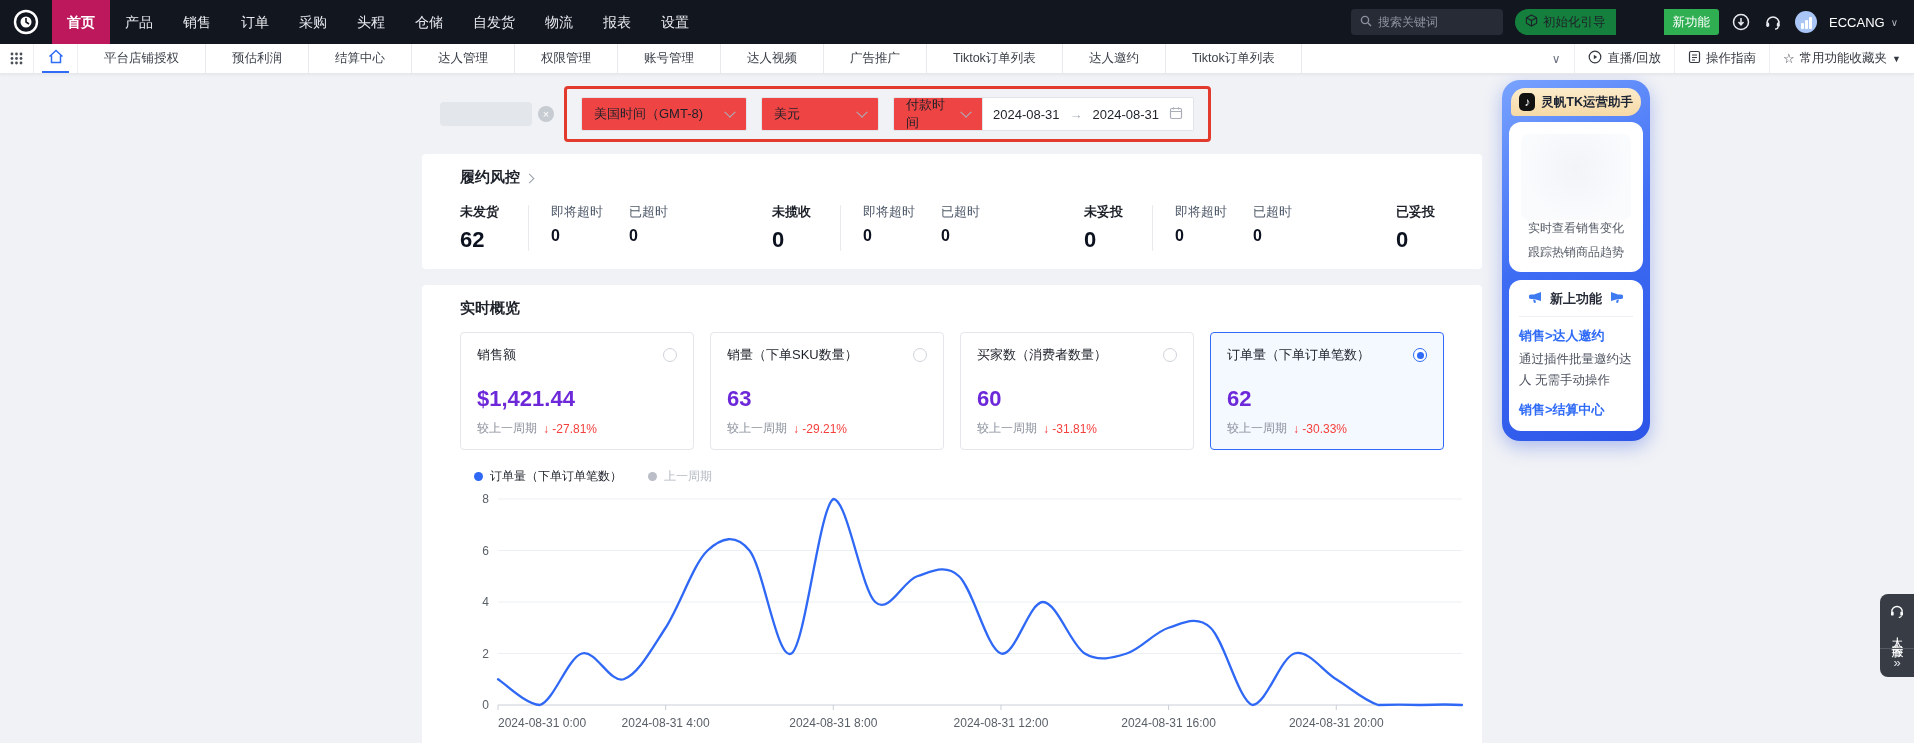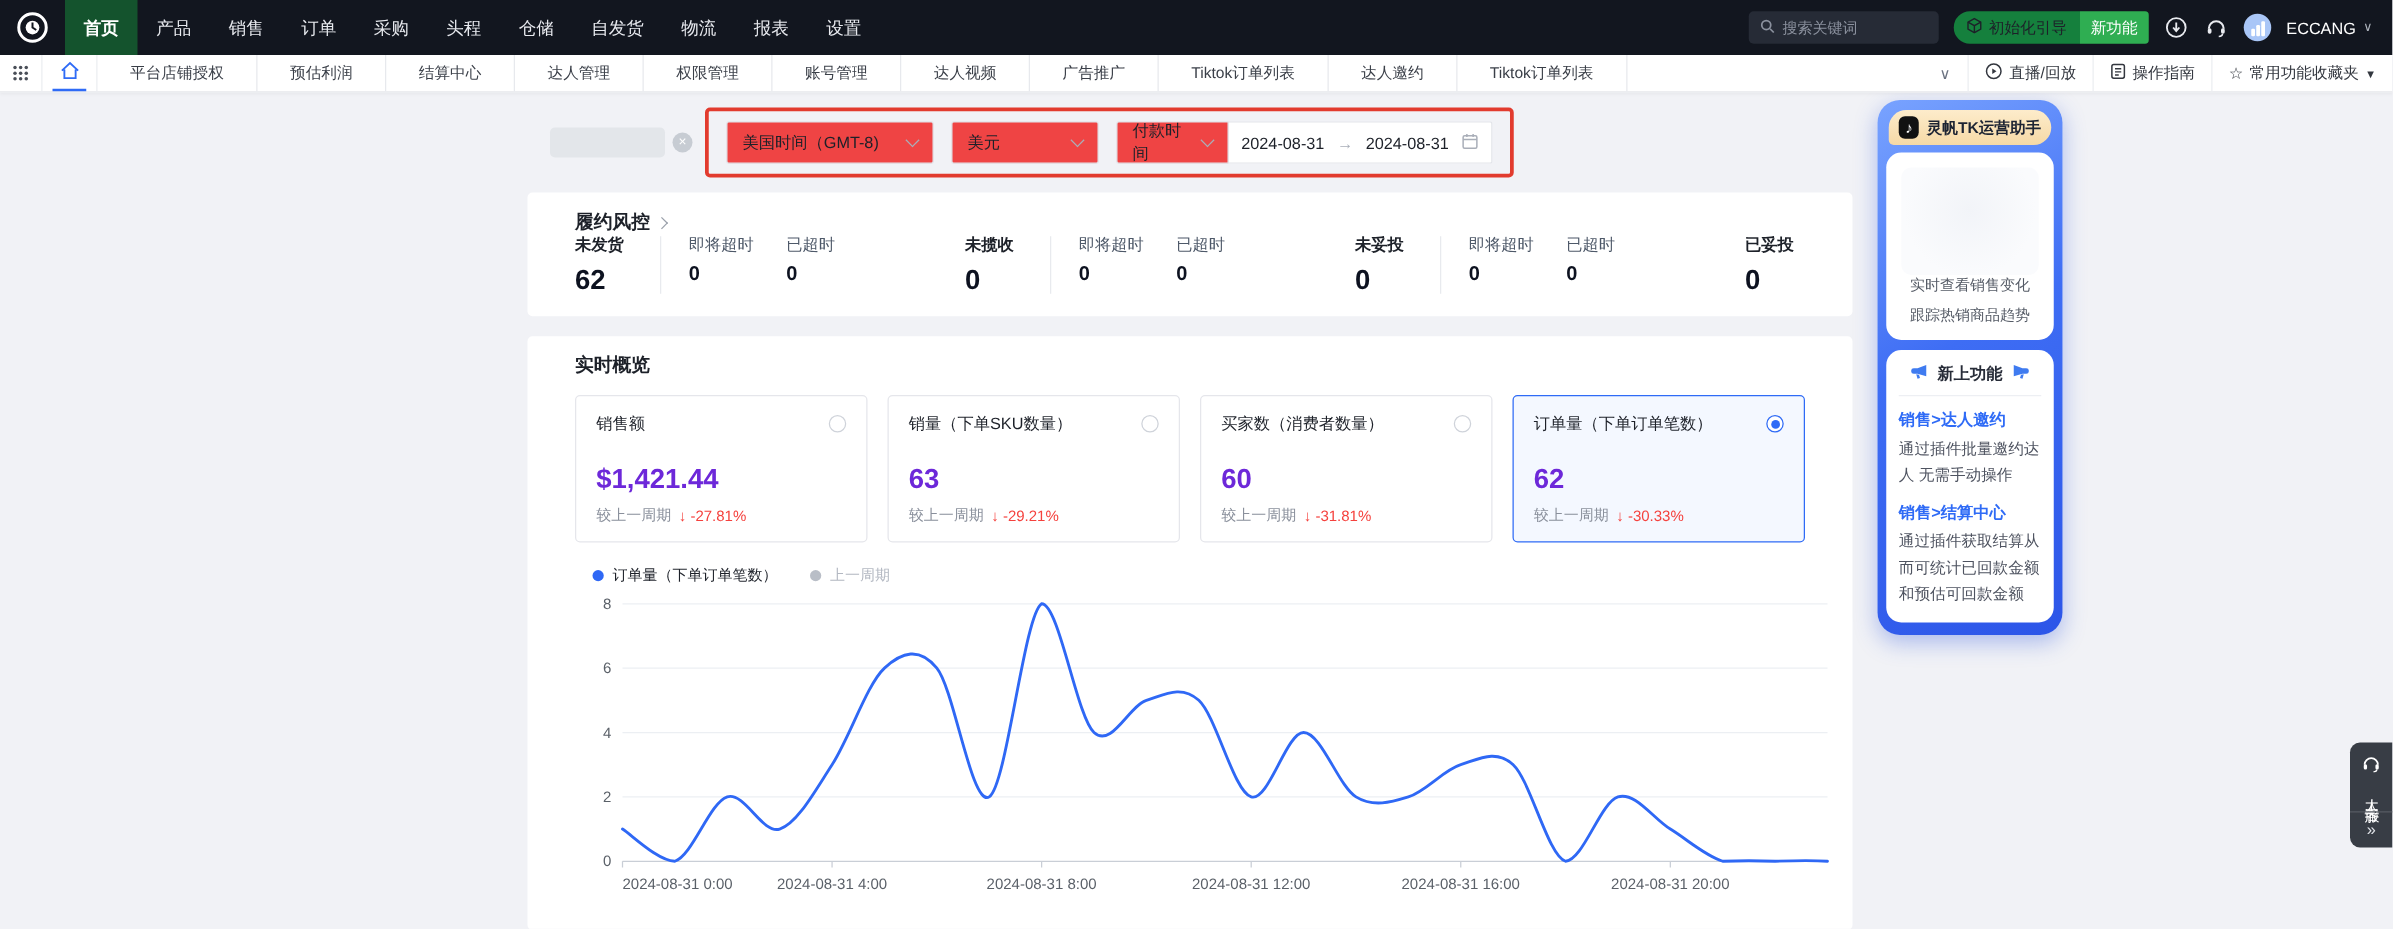--- a/index.html
+++ b/index.html
@@ -4,26 +4,26 @@
 <style>
   * { margin:0; padding:0; box-sizing:border-box; }
   html,body { width:1914px; height:743px; overflow:hidden; }
   body { font-family:"Liberation Sans","DejaVu Sans",sans-serif; background:#f1f2f6; position:relative; }
 
   
   .topbar { height:44px; background:#12161f; display:flex; align-items:center; color:#e8eaef; position:relative; z-index:5; }
   .logo { width:52px; display:flex; align-items:center; justify-content:center; }
   .menu { display:flex; height:44px; }
   .menu-item { padding:0 15px; line-height:44px; font-size:14px; color:#e8eaef; cursor:pointer; white-space:nowrap; }
-  .menu-item.active { background:#14532d; color:#fff; font-weight:bold; }
+  .menu-item.active { background:#be185d; color:#fff; font-weight:bold; }
   .topbar-right { margin-left:auto; display:flex; align-items:center; gap:12px; padding-right:16px; }
   .searchbox { width:152px; height:26px; background:#262b36; border-radius:4px; display:flex; align-items:center; gap:6px; padding:0 9px; color:#8b919e; font-size:12px; }
   .pillgroup { display:flex; align-items:stretch; height:26px; }
   .pill-white { background:#15803d; color:#1d2129; font-size:12.5px; display:flex; align-items:center; gap:5px; padding:0 10px; border-radius:14px 0 0 14px; }
-  .pill-green { background:#2fae52; color:#fff; font-size:12.5px; display:flex; align-items:center; padding:0 9px; border-radius:0 3px 3px 0; }
+  .pill-green { background:#2fae52; color:#fff; font-size:12.5px; display:flex; align-items:center; padding:0 9px; border-radius:0 3px 3px 0;margin-left:48px; }
   .tb-icon { width:20px; height:20px; display:flex; align-items:center; justify-content:center; }
   .avatar { width:22px; height:22px; border-radius:50%; background:#a9c6f7; display:flex; align-items:flex-end; justify-content:center; gap:1px; overflow:hidden; padding-bottom:4px; }
   .avatar i { display:block; width:3px; background:#fff; border-radius:1px; }
   .account { font-size:13px; color:#fff; display:flex; align-items:center; gap:6px; }
 
   
   .subnav { height:30px; background:#fff; display:flex; align-items:stretch; border-bottom:1px solid #e6e8ec; box-shadow:0 1px 3px rgba(0,0,0,.05); position:relative; z-index:4; }
   .grid-btn { width:34px; display:flex; align-items:center; justify-content:center; border-right:1px solid #eceef1; }
   .home-tab { width:44px; display:flex; align-items:center; justify-content:center; border-right:1px solid #eceef1; position:relative; }
   .home-tab:after { content:""; position:absolute; left:8px; right:8px; bottom:0; height:2px; background:#2f6bf6; }
@@ -43,21 +43,21 @@
   .sel { position:relative; height:34px; background:#ef4444; border:1px solid #e2e4e9; border-radius:2px; display:flex; align-items:center; font-size:13px; color:#1d2129; padding:0 28px 0 12px; cursor:pointer; }
   .chev { width:8px; height:8px; border-right:1.6px solid #a9aeb8; border-bottom:1.6px solid #a9aeb8; transform:rotate(45deg) translate(-2px,-2px); position:absolute; right:12px; top:13px; }
   .daterange { height:34px; background:#fff; border:1px solid #e2e4e9; border-radius:2px; display:flex; align-items:center; font-size:13px; color:#1d2129; padding:0 10px; gap:10px; cursor:pointer;text-align:right; }
   .dr-arrow { color:#a9aeb8; }
 
   .card { background:#fff; border-radius:4px; margin-left:422px; width:1060px; padding:14px 38px 16px; }
   .card + .card { margin-top:16px; }
   .card-title { font-size:15px; font-weight:bold; color:#1d2129; display:flex; align-items:center; gap:6px; }
   .title-chev { width:7px; height:7px; border-right:1.5px solid #9aa0aa; border-top:1.5px solid #9aa0aa; transform:rotate(45deg); margin-top:1px; cursor:pointer; }
 
-  .metric-groups { display:flex; gap:104px; }
+  .metric-groups { display:flex; margin-top:16px; gap:104px; }
   .mgroup { display:flex; gap:22px; }
   .mmain { min-width:46px; }
   .mlabel { font-size:13px; color:#1d2129; font-weight:bold; }
   .mvalue { font-size:22px; font-weight:bold; color:#0d1220; margin-top:6px; }
   .mdiv { width:1px; background:#e8eaee; margin:2px 0; }
   .msub .mlabel { font-weight:normal; color:#4e5969; }
   .msub .mvalue { font-size:16px; }
   .msubs { display:flex; gap:26px; }
 
   .stat-cards { display:flex; gap:16px; margin-top:14px; }
@@ -442,21 +442,20 @@
             <path d="M4 8.4 L5 12 L7 11.4 L6.2 8.8" fill="#3f7bf0"></path>
           </svg></span>
     </div>
     <div id="feature-list">
         <div class="feat">
           <div class="feat-link">销售&gt;达人邀约</div>
           <div class="feat-desc">通过插件批量邀约达人 无需手动操作</div>
         </div>
         <div class="feat">
           <div class="feat-link">销售&gt;结算中心</div>
-          <div class="feat-desc">通过插件获取结算从而可统计已回款金额和预估可回款金额</div>
         </div>
       </div>
   </div>
 </aside>
 
 <div class="service-tab">
   <span>
     <svg width="16" height="15" viewBox="0 0 18 17">
         <path d="M3 10 a6 6 0 0 1 12 0" fill="none" stroke="#fff" stroke-width="1.6"></path>
         <rect x="2.2" y="9.5" width="3" height="4.8" rx="1.4" fill="#fff"></rect>

